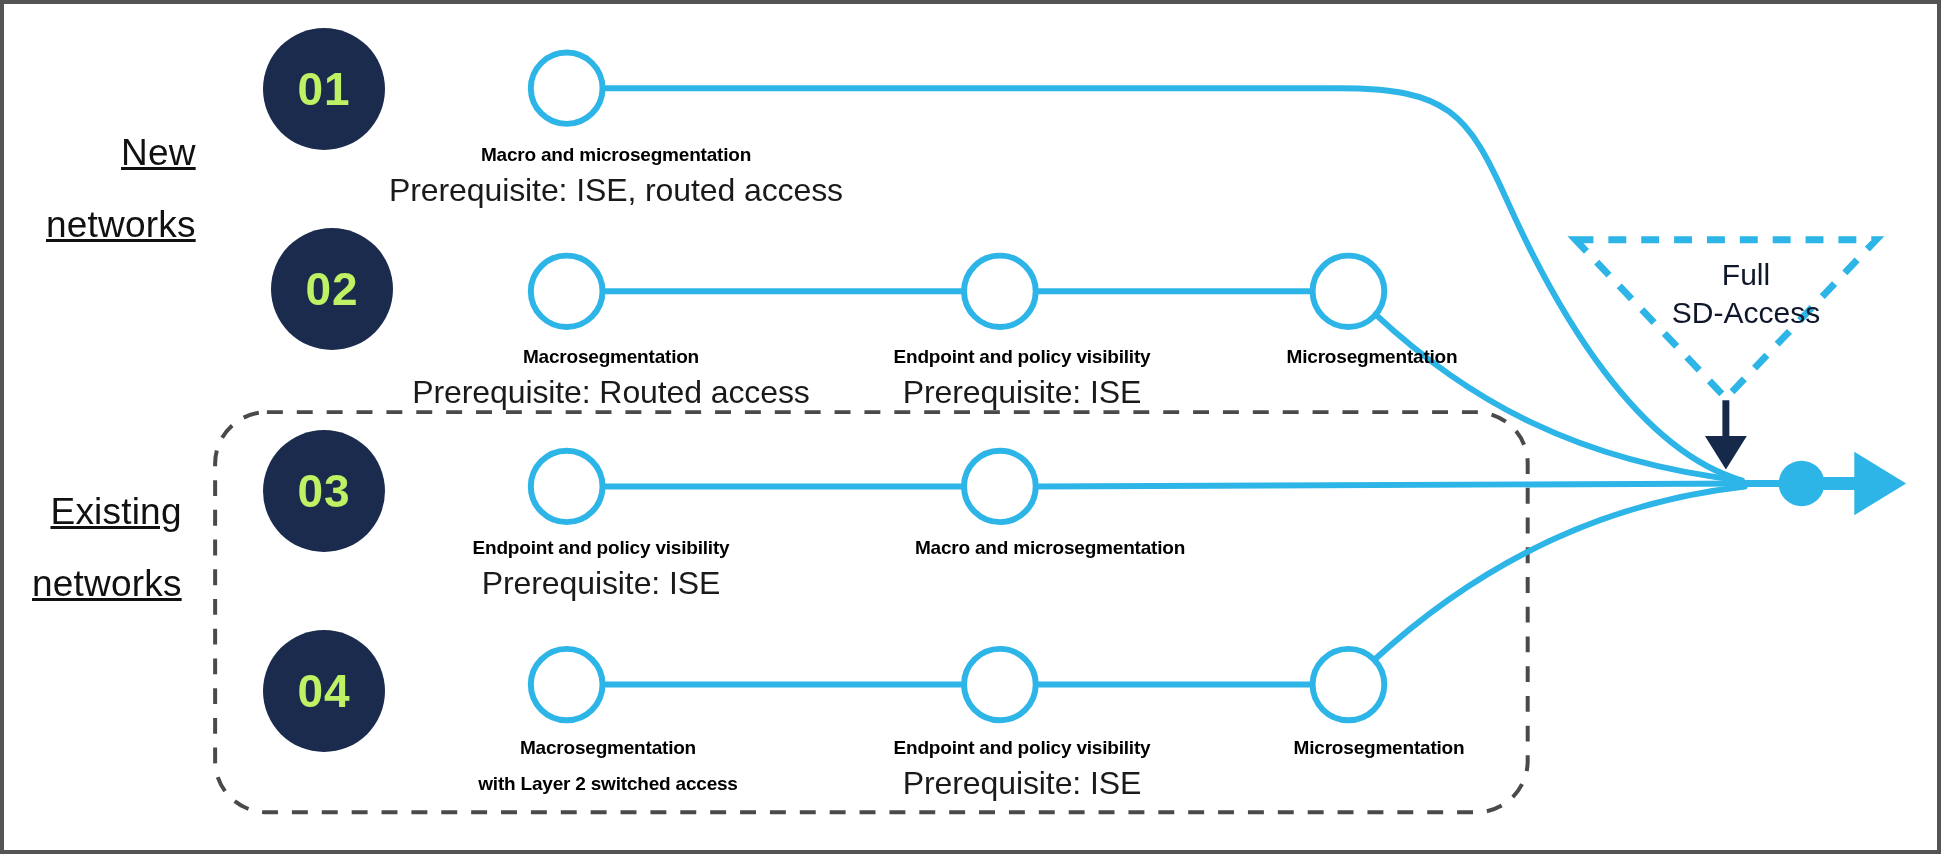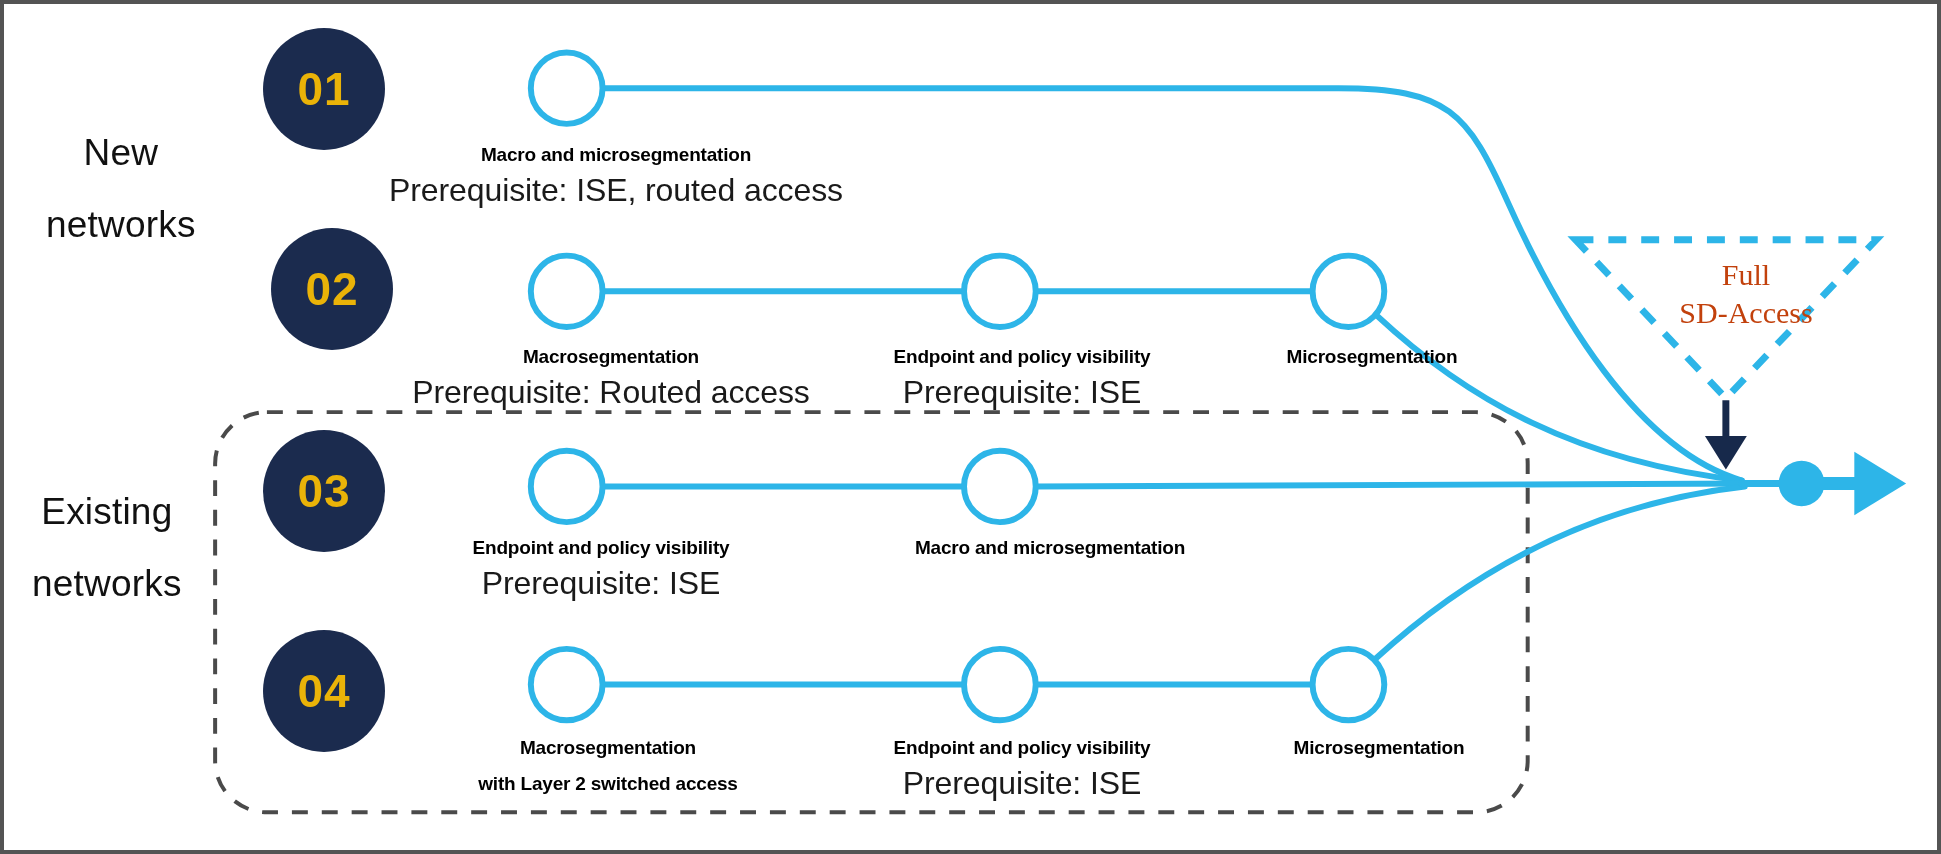--- a/index.html
+++ b/index.html
@@ -13,28 +13,29 @@
     overflow:hidden;
   }
   #svg-layer{position:absolute;inset:0;width:100%;height:100%;}
   .group-label{
     position:absolute;
     color:#111111;
     font-size:37px;
     line-height:72px;
     letter-spacing:.2px;
     white-space:pre-line;
-    text-align:center;
+    text-align:right;
+    text-decoration:underline;
   }
   .stepnum{
     position:absolute;
     width:122px;height:122px;
     border-radius:50%;
     background:#1B2B4E;
-    color:#eab308;
+    color:#bef264;
     font-size:46px;
     font-weight:bold;
     display:flex;align-items:center;justify-content:center;
     letter-spacing:1px;
   }
   .node-label{
     position:absolute;
     text-align:center;
     transform:translateX(-50%);
     white-space:nowrap;
@@ -49,26 +50,25 @@
   .node-pre{
     font-size:32px;
     font-weight:normal;
     color:#1a1a1a;
     line-height:34px;
     letter-spacing:-0.1px;
   }
   .tri-label{
     position:absolute;
     text-align:center;
-    color:#c2410c;
+    color:#0f172a;
     font-size:30px;
     line-height:38px;
     white-space:pre-line;
     transform:translateX(-50%);
-    font-family:Liberation Serif, serif;
   }
 </style>
 </head>
 <body>
 
 <div id="stage">
 
   <svg id="svg-layer" viewBox="0 0 1941 854" preserveAspectRatio="none">
 
     <rect x="212" y="412" width="1318" height="404" rx="52" ry="52" fill="none" stroke="#4a4a4a" stroke-width="4" stroke-dasharray="16 14" stroke-linecap="butt"></rect>

